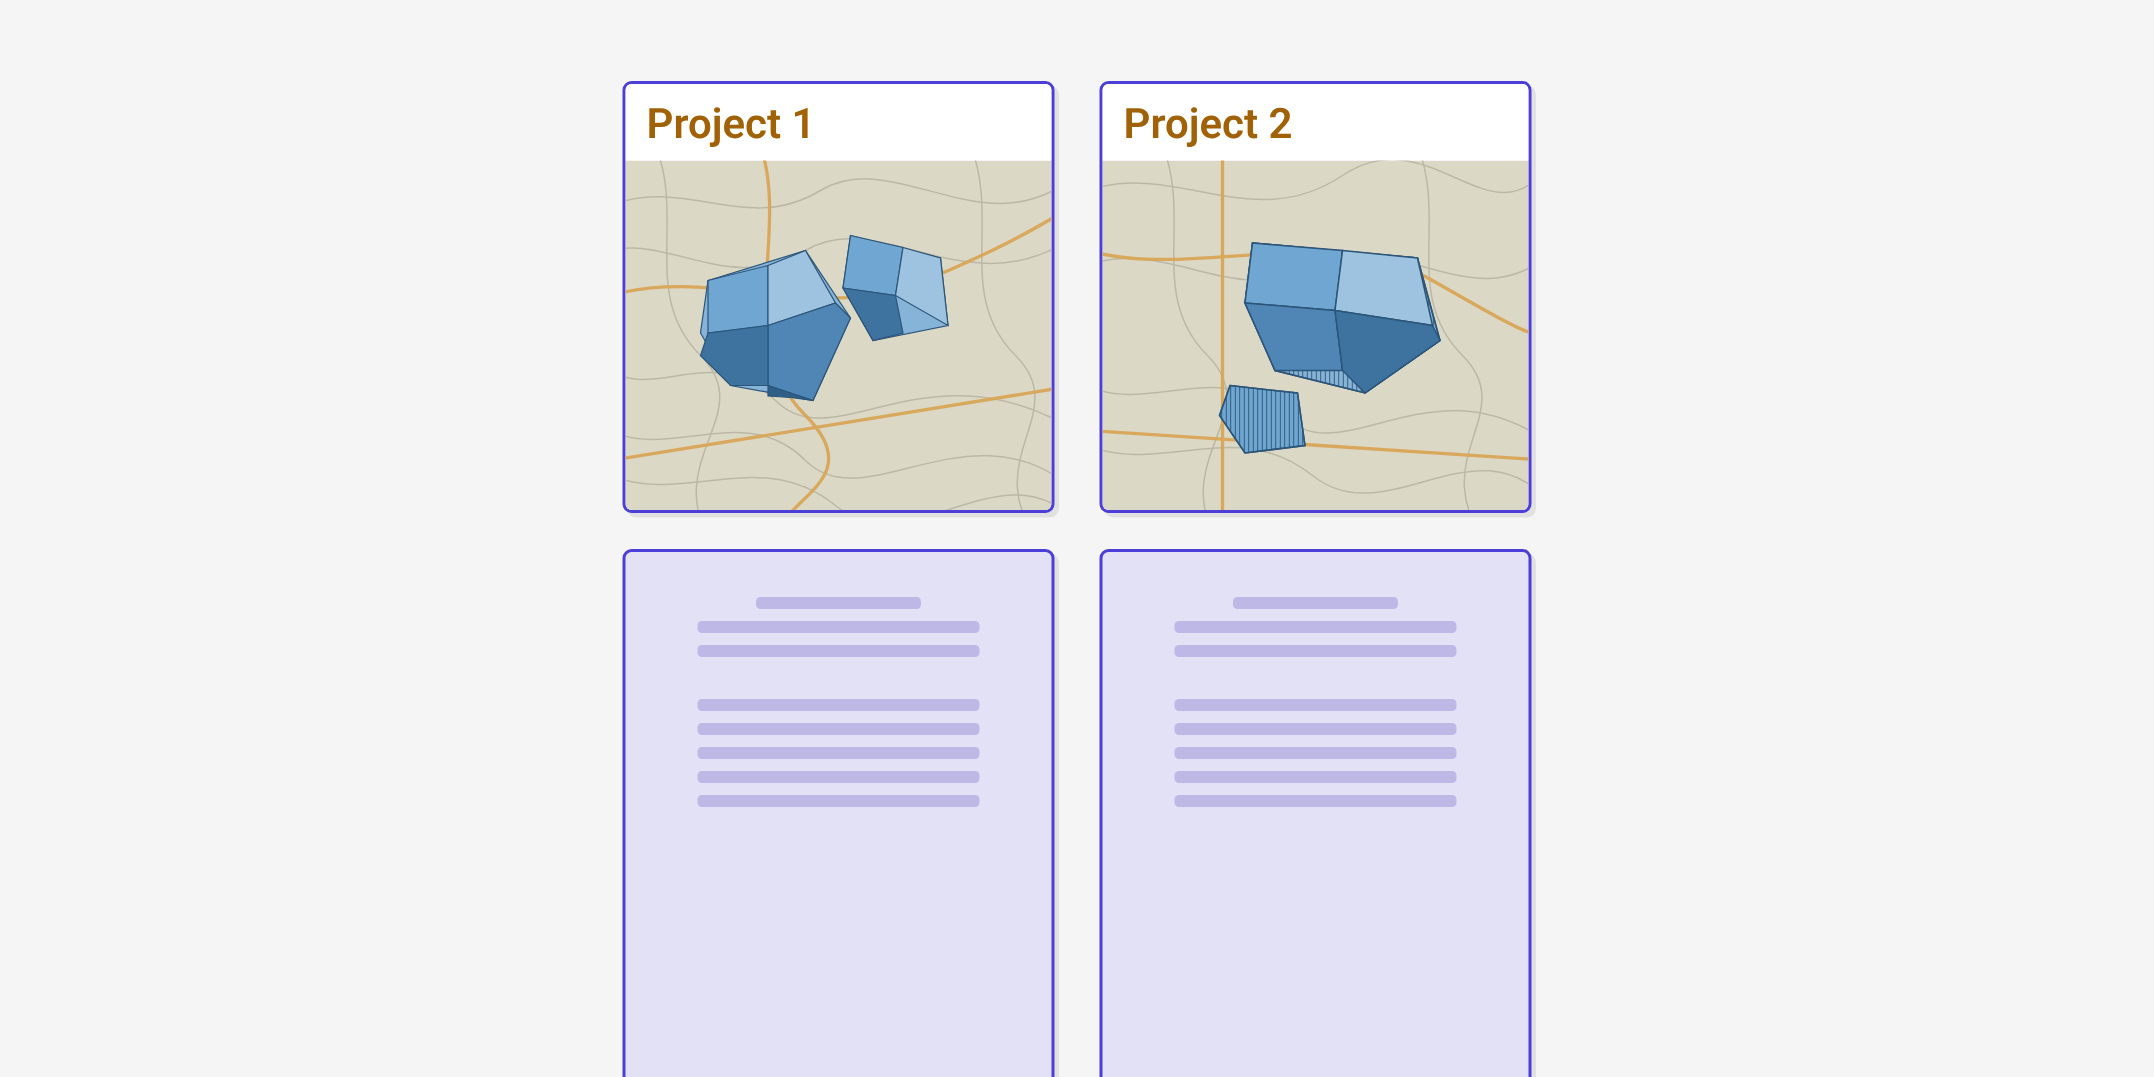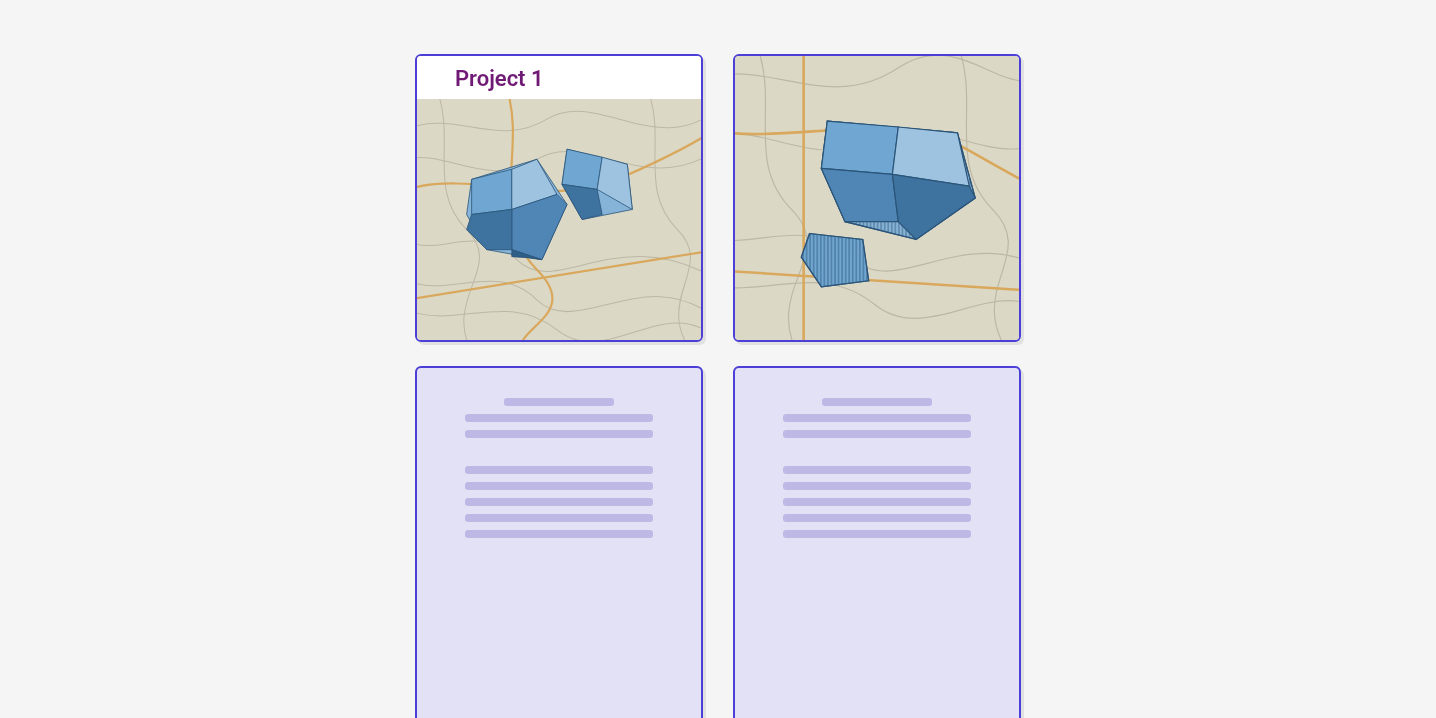--- a/index.html
+++ b/index.html
@@ -36,24 +36,23 @@
   .map-card {
     height: 288px;
     display: flex;
     flex-direction: column;
   }
   .card-header {
     padding: 10px 14px 8px 14px;
     background: #fff;
   }
   .card-title {
-    font-size: 22px;
+    font-size: 28px;
     font-weight: 600;
-    color: #701a75;
-    margin-left: 24px;
+    color: #a16207;
   }
   .map-body {
     flex: 1;
     position: relative;
   }
   .map-body svg {
     display: block;
     width: 100%;
     height: 100%;
   }
@@ -139,20 +138,23 @@
         <div class="skeleton sk-long"></div>
         <div class="skeleton sk-long"></div>
         <div class="skeleton sk-long"></div>
         <div class="skeleton sk-long"></div>
       </div>
     </div>
   </div>
 
   <div class="col">
     <div class="card map-card">
+      <div class="card-header">
+        <div class="card-title">Project 2</div>
+      </div>
       <div class="map-body">
         <svg viewBox="0 0 284 240" preserveAspectRatio="xMidYMid slice">
           <defs>
             <pattern id="rows" width="3" height="6" patternUnits="userSpaceOnUse">
               <rect width="3" height="6" fill="none"></rect>
               <line x1="1.5" y1="0" x2="1.5" y2="6" stroke="#1f3e5a" stroke-width="0.6"></line>
             </pattern>
           </defs>
           <rect width="284" height="240" fill="#dcd8c6"></rect>
           <g stroke="#b9b5a2" stroke-width="1" fill="none" opacity="0.9">

